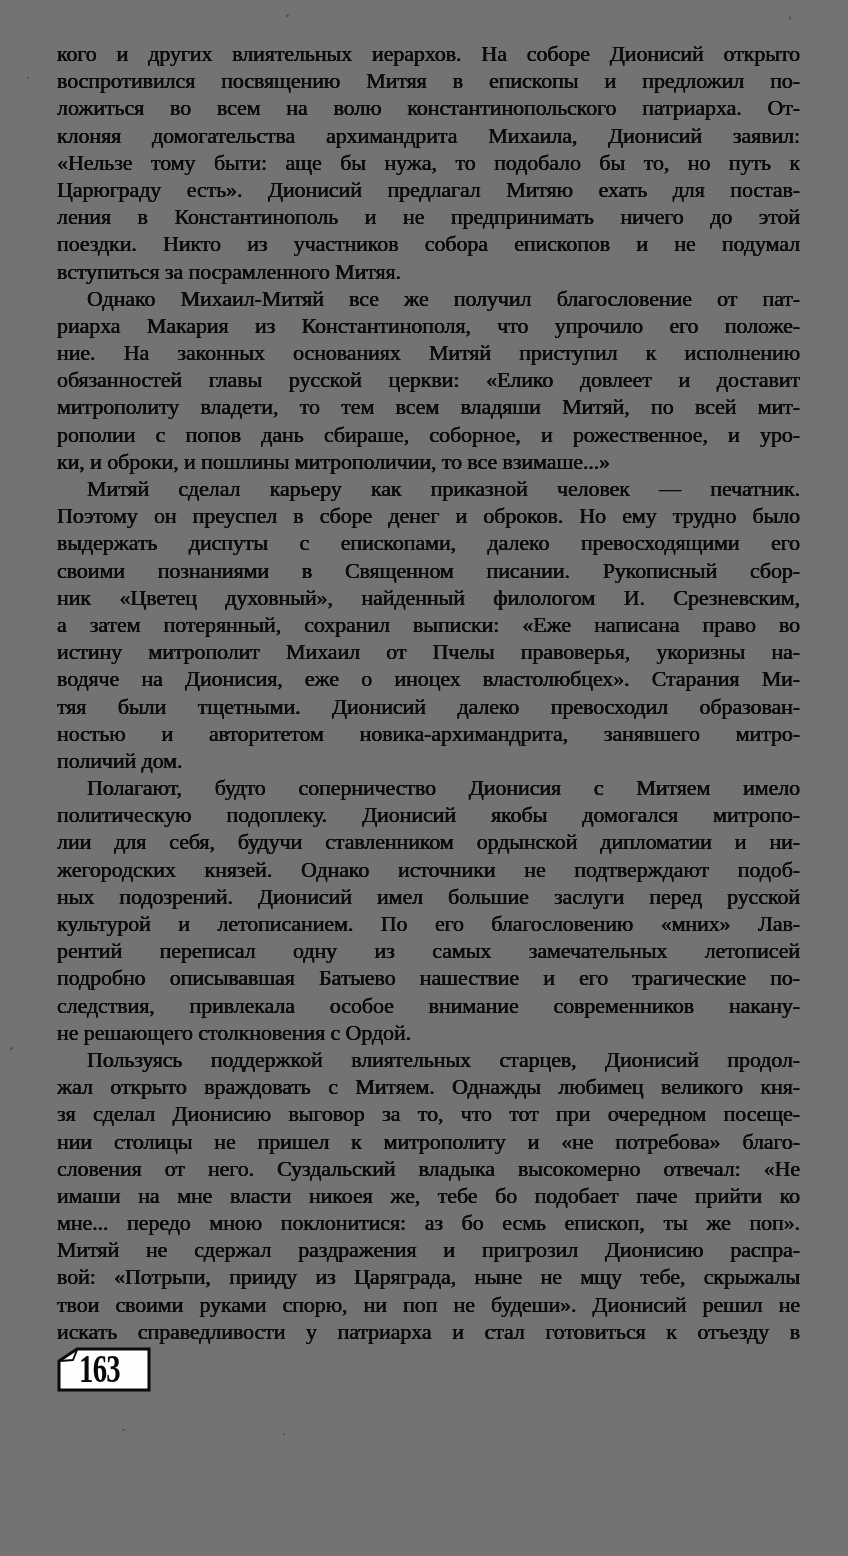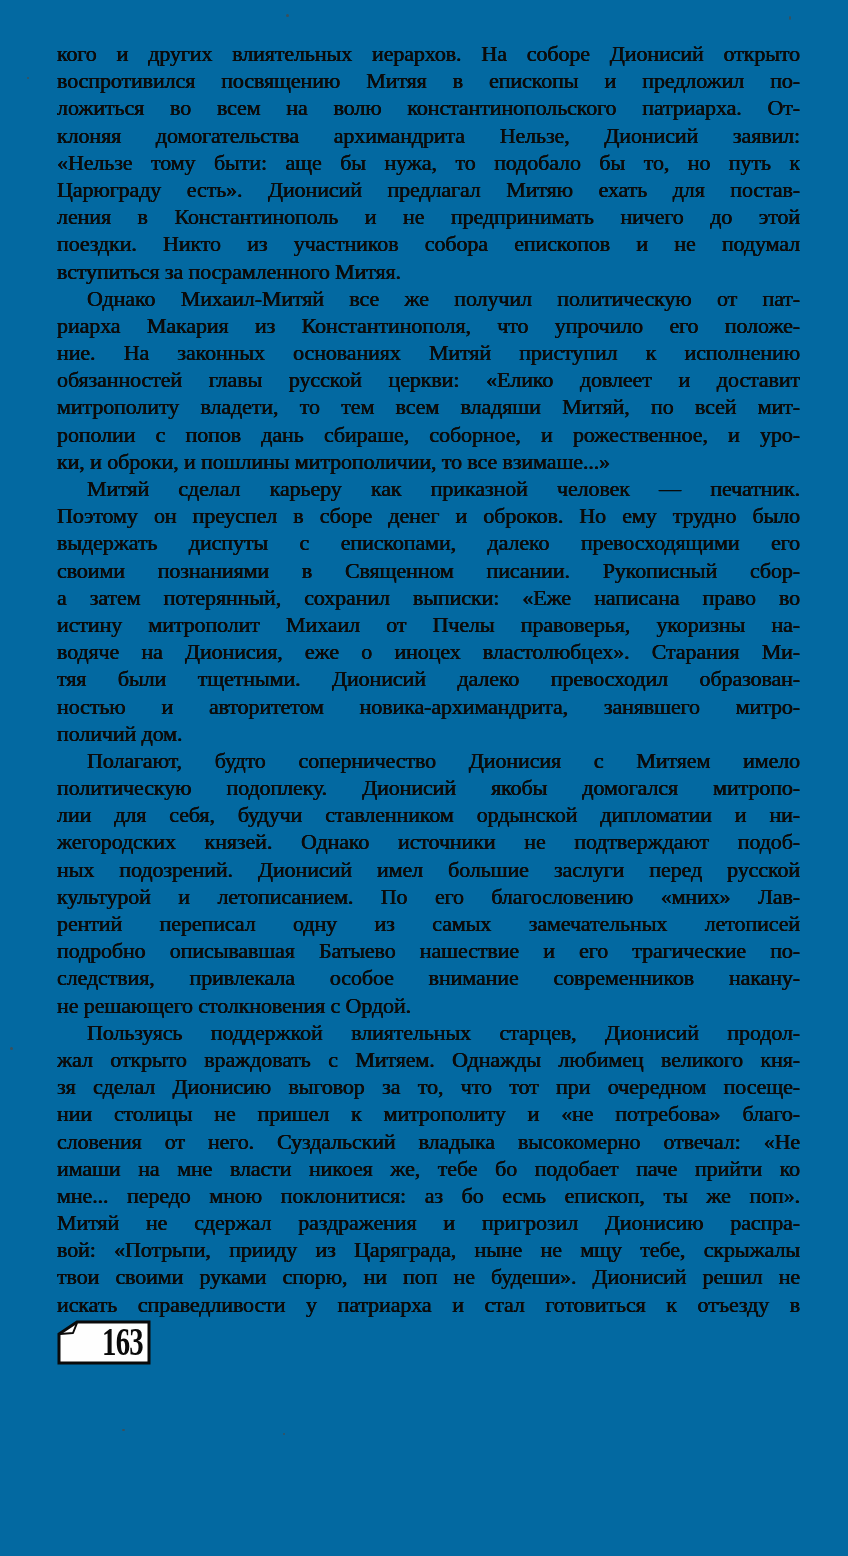--- a/index.html
+++ b/index.html
@@ -13,21 +13,21 @@
     position: relative;
     overflow: hidden;
     font-family: "Liberation Serif", "DejaVu Serif", serif;
     color: #0b0b0b;
   }
   .scan-page {
     position: absolute;
     left: 0; top: 0;
     width: 848px;
     height: 1556px;
-    background: #0369a1;
+    background: #737373;
     box-sizing: border-box;
     padding: 40px 48px 0 57px;
   }
   .page-text {
     width: 743px;
   }
   .para { margin: 0; padding: 0; }
   .line {
     font-size: 22px;
     line-height: 27.2px;
@@ -64,21 +64,21 @@
     margin-top: 2px;
     margin-right: 9px;
     flex: 0 0 auto;
   }
   .pagebox svg { display: block; }
   .pagenum-wrap {
     position: absolute;
     left: 0; top: 0; right: 0; bottom: 0;
     display: flex;
     align-items: center;
-    justify-content: flex-end;
+    justify-content: flex-start;
     padding-left: 14px;
     padding-bottom: 1px;
   }
   .pagenum {
     font-weight: bold;
     font-size: 40px;
     line-height: 1;
     letter-spacing: -1px;
     display: inline-block;
     transform: scaleX(0.72);
@@ -94,41 +94,42 @@
 </head>
 <body>
 
 <div class="scan-page">
 
   <div class="page-text">
       <div class="para">
         <div class="line">кого и других влиятельных иерархов. На соборе Дионисий открыто</div>
         <div class="line">воспротивился посвящению Митяя в епископы и предложил по-</div>
         <div class="line">ложиться во всем на волю константинопольского патриарха. От-</div>
-        <div class="line">клоняя домогательства архимандрита Нельзе, Дионисий заявил:</div>
+        <div class="line">клоняя домогательства архимандрита Михаила, Дионисий заявил:</div>
         <div class="line">«Нельзе тому быти: аще бы нужа, то подобало бы то, но путь к</div>
         <div class="line">Царюграду есть». Дионисий предлагал Митяю ехать для постав-</div>
         <div class="line">ления в Константинополь и не предпринимать ничего до этой</div>
         <div class="line">поездки. Никто из участников собора епископов и не подумал</div>
         <div class="line endline">вступиться за посрамленного Митяя.</div>
       </div>
       <div class="para">
-        <div class="line indent">Однако Михаил-Митяй все же получил политическую от пат-</div>
+        <div class="line indent">Однако Михаил-Митяй все же получил благословение от пат-</div>
         <div class="line">риарха Макария из Константинополя, что упрочило его положе-</div>
         <div class="line">ние. На законных основаниях Митяй приступил к исполнению</div>
         <div class="line">обязанностей главы русской церкви: «Елико довлеет и доставит</div>
         <div class="line">митрополиту владети, то тем всем владяши Митяй, по всей мит-</div>
         <div class="line">рополии с попов дань сбираше, соборное, и рожественное, и уро-</div>
         <div class="line endline">ки, и оброки, и пошлины митрополичии, то все взимаше...»</div>
       </div>
       <div class="para">
         <div class="line indent">Митяй сделал карьеру как приказной человек — печатник.</div>
         <div class="line">Поэтому он преуспел в сборе денег и оброков. Но ему трудно было</div>
         <div class="line">выдержать диспуты с епископами, далеко превосходящими его</div>
         <div class="line">своими познаниями в Священном писании. Рукописный сбор-</div>
+        <div class="line">ник «Цветец духовный», найденный филологом И. Срезневским,</div>
         <div class="line">а затем потерянный, сохранил выписки: «Еже написана право во</div>
         <div class="line">истину митрополит Михаил от Пчелы правоверья, укоризны на-</div>
         <div class="line">водяче на Дионисия, еже о иноцех властолюбцех». Старания Ми-</div>
         <div class="line">тяя были тщетными. Дионисий далеко превосходил образован-</div>
         <div class="line">ностью и авторитетом новика-архимандрита, занявшего митро-</div>
         <div class="line endline">поличий дом.</div>
       </div>
       <div class="para">
         <div class="line indent">Полагают, будто соперничество Дионисия с Митяем имело</div>
         <div class="line">политическую подоплеку. Дионисий якобы домогался митропо-</div>

